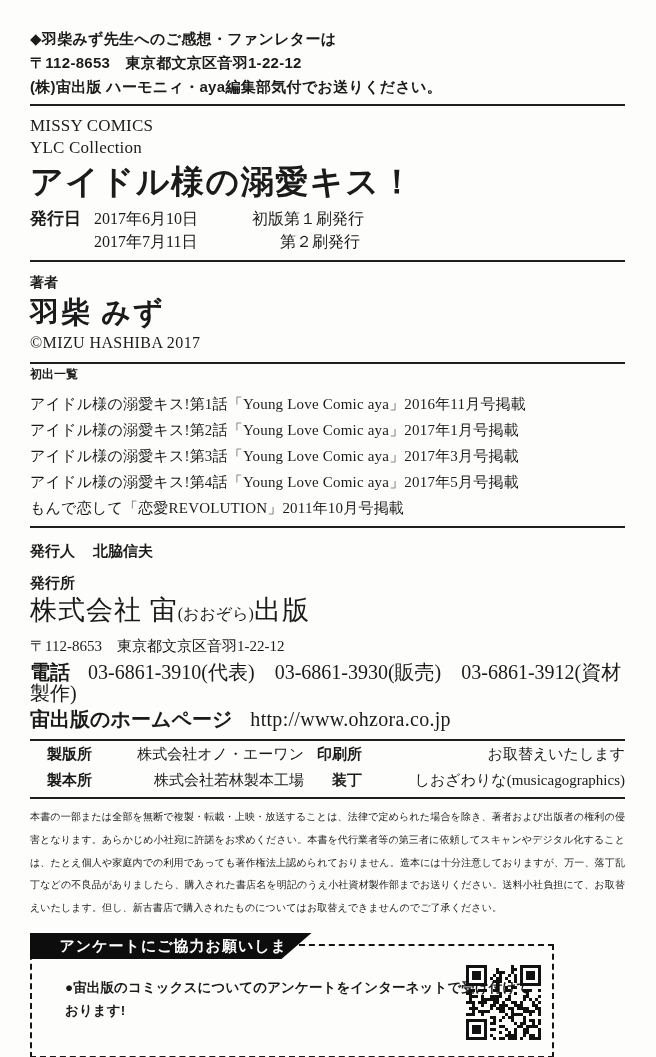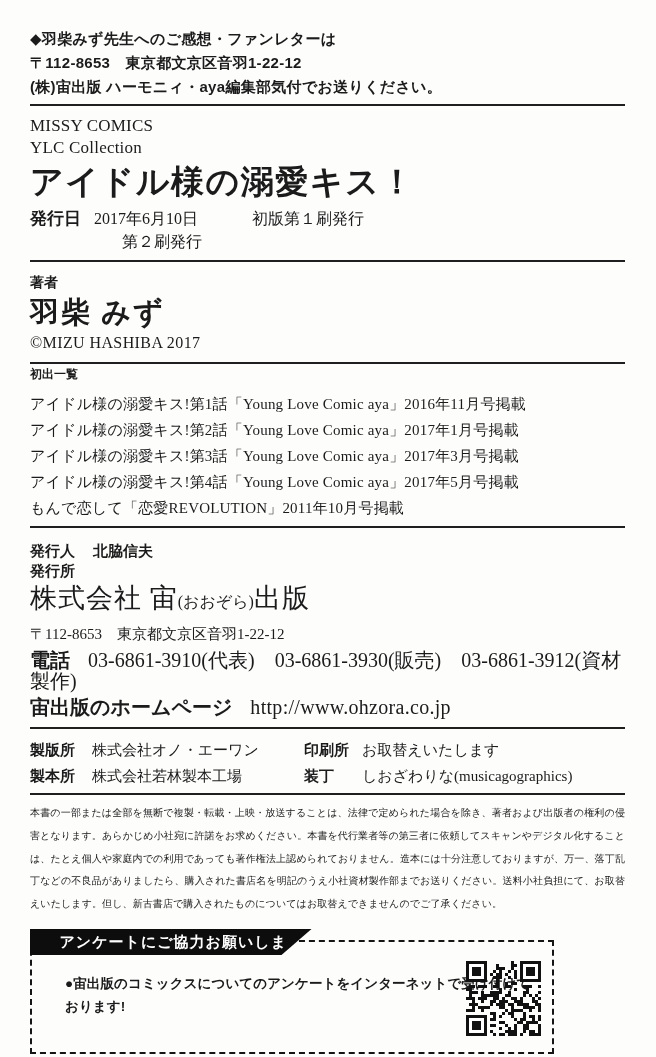--- a/index.html
+++ b/index.html
@@ -35,30 +35,30 @@
   .rule3{margin-top:9px;}
 
   
   .first-label{font-size:12px;line-height:20px;}
   .first-list{margin-top:7px;font-size:15px;line-height:26px;letter-spacing:.2px;}
   .rule4{margin-top:5px;}
 
   
   .pub-row{margin-top:12px;font-size:15px;line-height:21px;}
   .inline-label{font-family:"Liberation Sans","DejaVu Sans",sans-serif;font-weight:700;margin-right:18px;}
-  .office-label{}
+  .office-label{margin-top:12px;}
   .company{font-size:27px;line-height:35px;margin-top:1px;letter-spacing:1px;}
   .company .reading{font-size:16px;letter-spacing:0;}
   .addr{margin-top:5px;font-size:15px;line-height:21px;}
   .tel,.homepage{margin-top:5px;font-size:20px;line-height:21px;}
   .homepage .url{letter-spacing:.3px;}
   .rule5{margin-top:9px;}
 
   
-  .prod{margin-top:8px;font-size:15px;line-height:26px;}
+  .prod{font-size:15px;line-height:26px;text-align:right;}
   .prod-row{display:grid;grid-template-columns:62px 212px 58px auto;}
   .prod-label{font-family:"Liberation Sans","DejaVu Sans",sans-serif;font-weight:700;}
   .rule6{margin-top:4px;}
 
   
   .legal{margin-top:7px;font-family:"Liberation Sans","DejaVu Sans",sans-serif;
          font-weight:500;font-size:10px;line-height:22.8px;text-align:justify;letter-spacing:.1px;}
 
   
   .survey{position:relative;margin-top:24px;width:520px;height:110px;
@@ -90,20 +90,21 @@
     <div class="imprint" style="margin-top:0">YLC Collection</div>
     <div class="book-title">アイドル様の溺愛キス！</div>
     <div class="printing-grid">
       <div class="printing-row">
         <span class="printing-label">発行日</span>
         <span>2017年6月10日</span>
         <span>初版第１刷発行</span>
       </div>
       <div class="printing-row">
         <span class="printing-label"></span>
+        <span>2017年7月11日</span>
         <span class="printing-2">第２刷発行</span>
       </div>
     </div>
   </div>
   <hr class="rule rule2">
 
   <div>
     <div class="small-label author-label">著者</div>
     <div class="author-name">羽柴 みず</div>
     <div class="copyright">©MIZU HASHIBA 2017</div>

